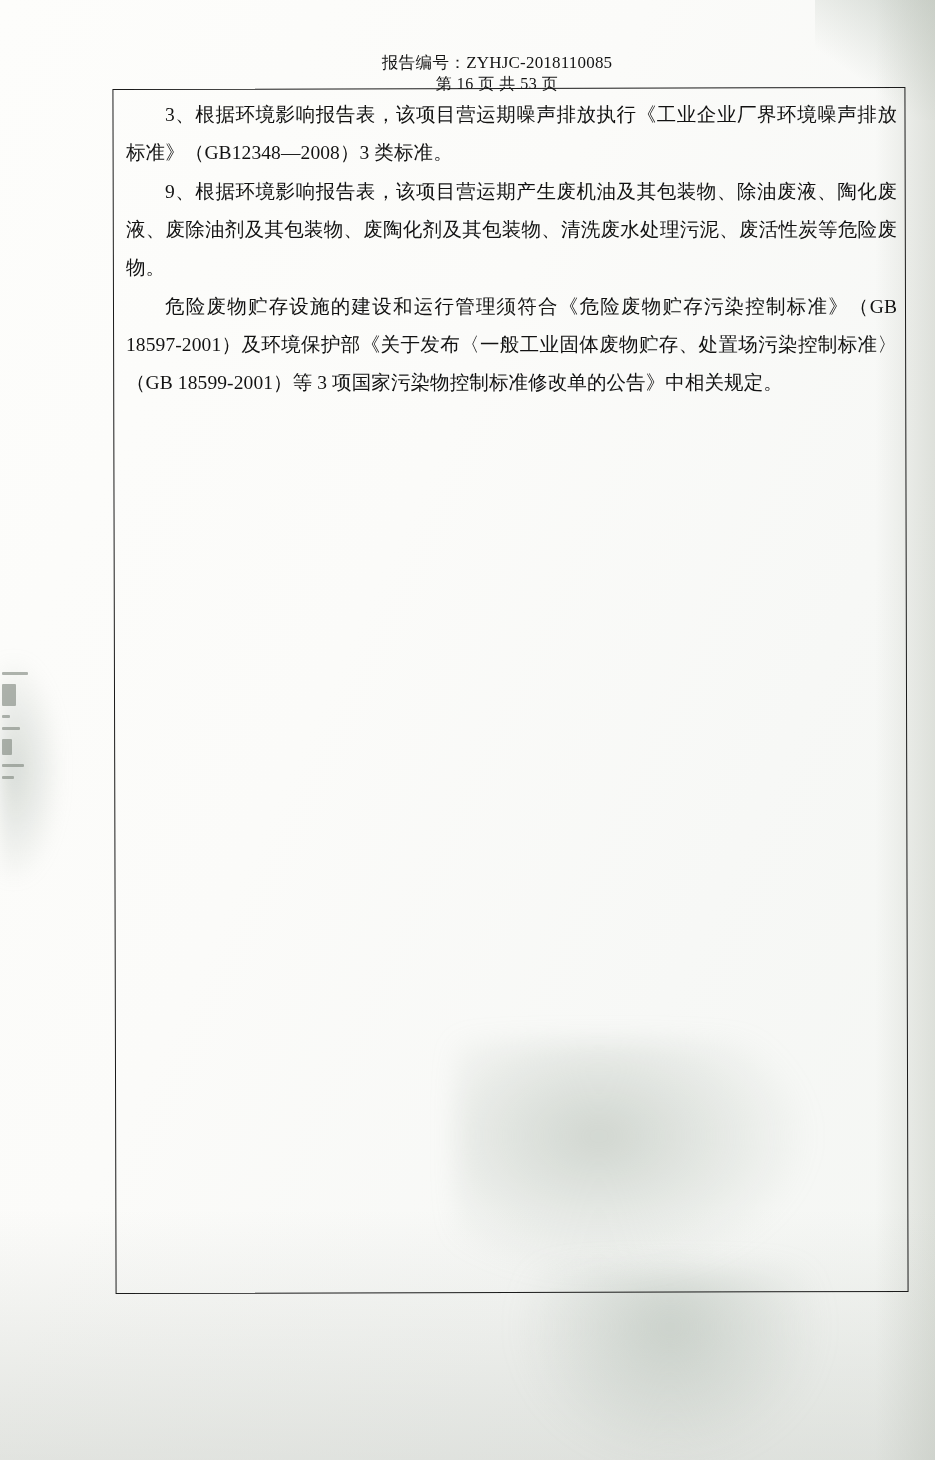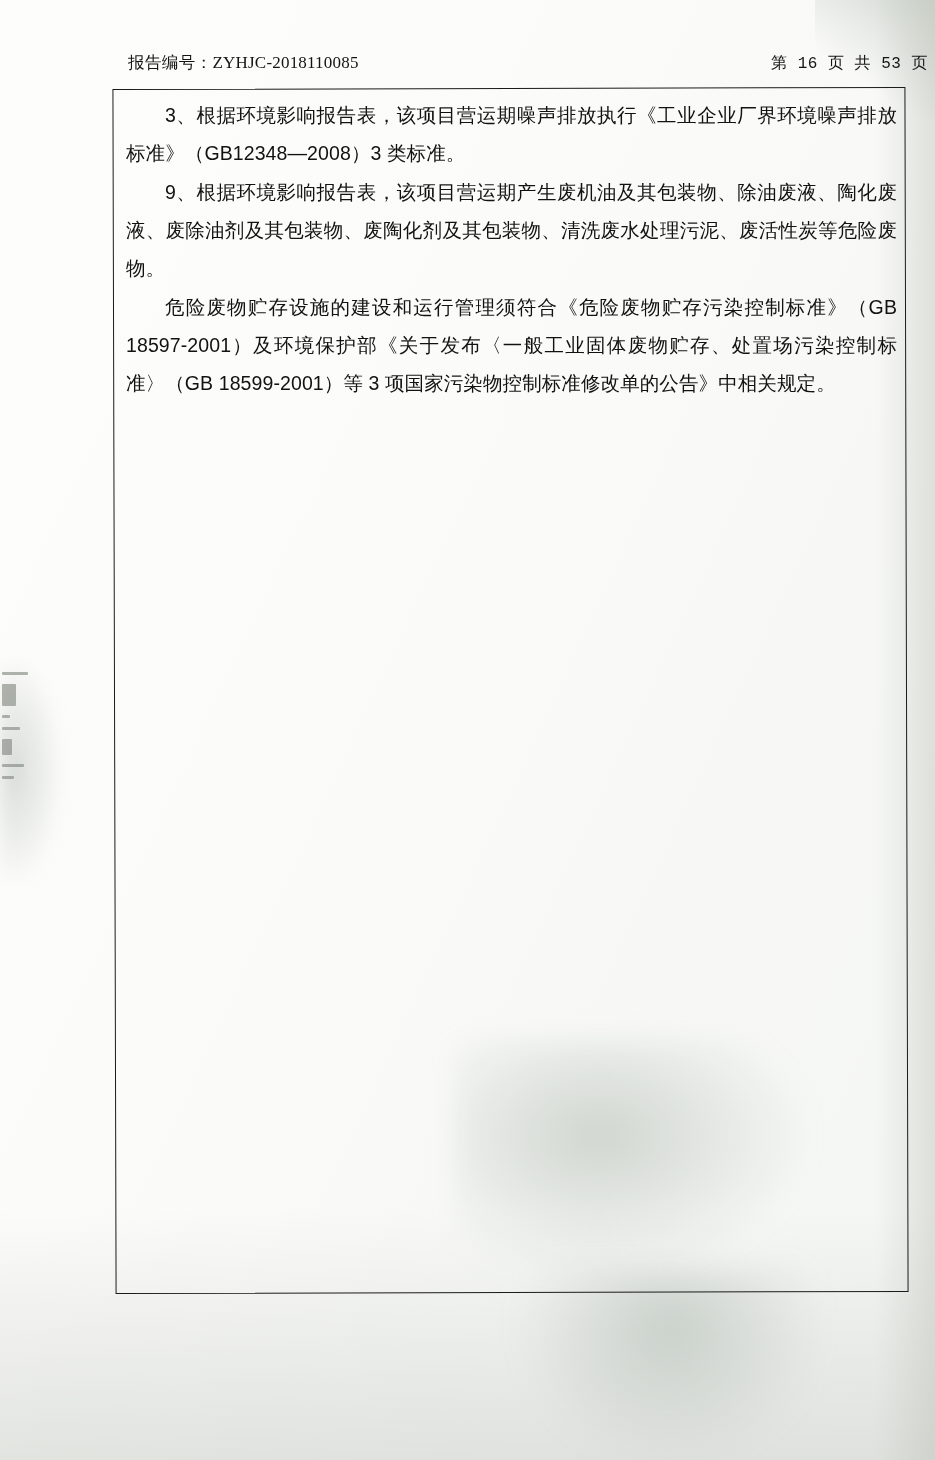--- a/index.html
+++ b/index.html
@@ -102,45 +102,46 @@
     top: 0;
     width: 120px;
     height: 120px;
     background: linear-gradient(215deg, rgba(176,186,176,0.55), rgba(255,255,255,0) 65%);
     pointer-events: none;
   }
 
   
   .header {
     position: absolute;
-    left: 128px;
+    left: 97px;
     top: 52px;
     width: 800px;
     display: flex;
     justify-content: space-between;
     align-items: center;
     font-size: 17px;
     color: #141414;
     letter-spacing: 0.4px;
+    flex-direction: column;
   }
   .header .report-no {
     font-family: "Liberation Serif", serif;
     white-space: nowrap;
   }
   .header .report-no .label {
     font-family: "DejaVu Serif", serif;
     font-size: 16.5px;
   }
   .header .report-no .value {
     font-family: "Liberation Serif", serif;
     font-size: 17px;
     letter-spacing: 0.2px;
   }
   .header .pagination {
-    font-family: Liberation Mono, monospace;
+    font-family: Liberation Serif, serif;
     font-size: 16px;
     white-space: nowrap;
     letter-spacing: 0.5px;
   }
 
   
   .content-box {
     position: absolute;
     left: 114px;
     top: 88px;
@@ -154,21 +155,21 @@
   .body-text {
     position: absolute;
     left: 126px;
     top: 96px;
     width: 775px;
     box-sizing: border-box;
     padding-right: 4px;
   }
 
   .para {
-    font-family: Liberation Sans, sans-serif;
+    font-family: Liberation Serif, serif;
     font-size: 19.5px;
     line-height: 38px;
     color: #121212;
     text-align: justify;
     text-justify: inter-character;
     margin: 0 0 1px 0;
     letter-spacing: 0.1px;
     text-indent: 39px;
   }
 </style>

